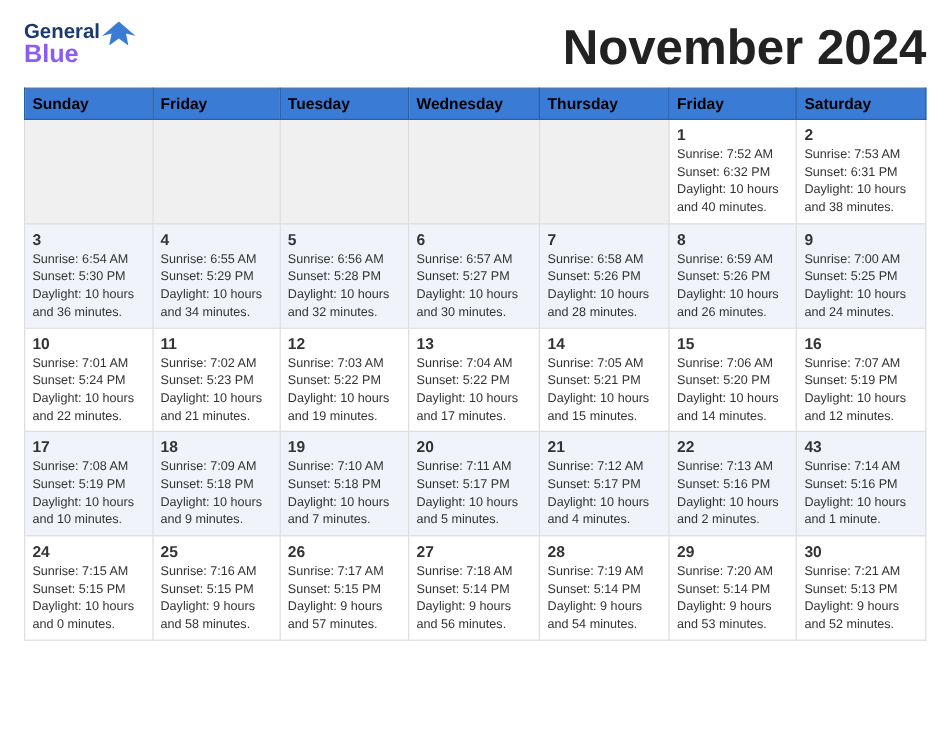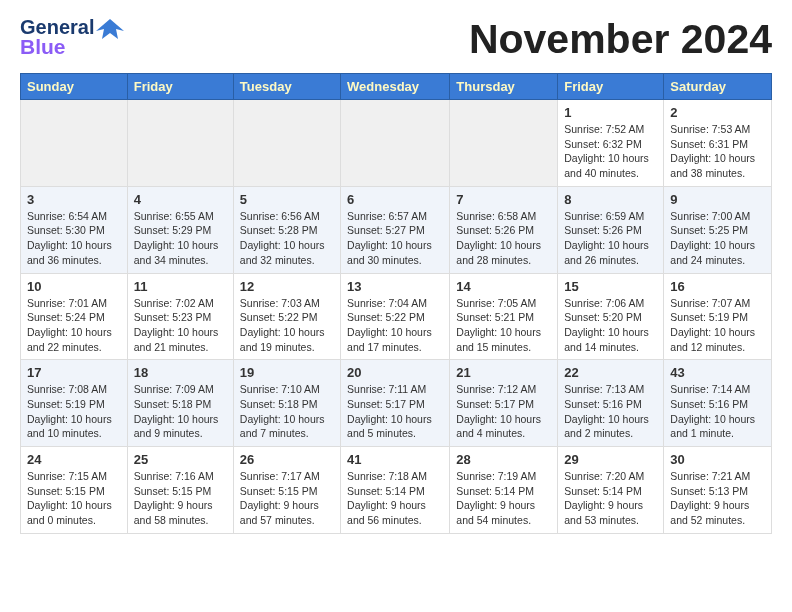--- a/index.html
+++ b/index.html
@@ -39,21 +39,21 @@
       color: #444;
       margin-top: 2px;
     }
     .calendar-table {
       width: 100%;
       border-collapse: collapse;
       border: 1px solid #ccc;
     }
     .calendar-table th {
       background: #3a7bd5;
-      color: #fef9c3;
+      color: #000000;
       font-size: 13px;
       font-weight: bold;
       padding: 5px 6px;
       text-align: left;
       border: 1px solid #2a5fa5;
     }
     .calendar-table td {
       vertical-align: top;
       border: 1px solid #ddd;
       padding: 5px 6px;
@@ -86,21 +86,21 @@
     .row-odd td { background: #fff; }
     .row-even td { background: #e8eef8; }
     .row-odd td.empty, .row-even td.empty { background: #f0f0f0; }
   </style>
 </head>
 <body>
 
 <div class="header-area">
   <div class="logo">
     <div class="logo-row">
-      <span style="font-size:20px; font-weight:bold; color:#1a3a6e;">General</span>
+      <span style="font-size:17px; font-weight:bold; color:#1a3a6e;">General</span>
       <svg width="28" height="22" viewBox="0 0 28 22">
         <polygon points="14,2 28,14 20,12 22,22 14,16 6,22 8,12 0,14" fill="#3a7bd5"></polygon>
       </svg>
     </div>
     <span style="font-size:21px; font-weight:bold; color:#8b5cf6; margin-top:-4px;">Blue</span>
   </div>
   <div class="title-block">
     <div class="month-title">November 2024</div>
   </div>
 </div>
@@ -230,21 +230,21 @@
         </td>
         <td>
           <span class="day-num">25</span>
           <div class="day-info">Sunrise: 7:16 AM<br>Sunset: 5:15 PM<br>Daylight: 9 hours and 58 minutes.</div>
         </td>
         <td>
           <span class="day-num">26</span>
           <div class="day-info">Sunrise: 7:17 AM<br>Sunset: 5:15 PM<br>Daylight: 9 hours and 57 minutes.</div>
         </td>
         <td>
-          <span class="day-num">41</span>
+          <span class="day-num">27</span>
           <div class="day-info">Sunrise: 7:18 AM<br>Sunset: 5:14 PM<br>Daylight: 9 hours and 56 minutes.</div>
         </td>
         <td>
           <span class="day-num">28</span>
           <div class="day-info">Sunrise: 7:19 AM<br>Sunset: 5:14 PM<br>Daylight: 9 hours and 54 minutes.</div>
         </td>
         <td>
           <span class="day-num">29</span>
           <div class="day-info">Sunrise: 7:20 AM<br>Sunset: 5:14 PM<br>Daylight: 9 hours and 53 minutes.</div>
         </td>

